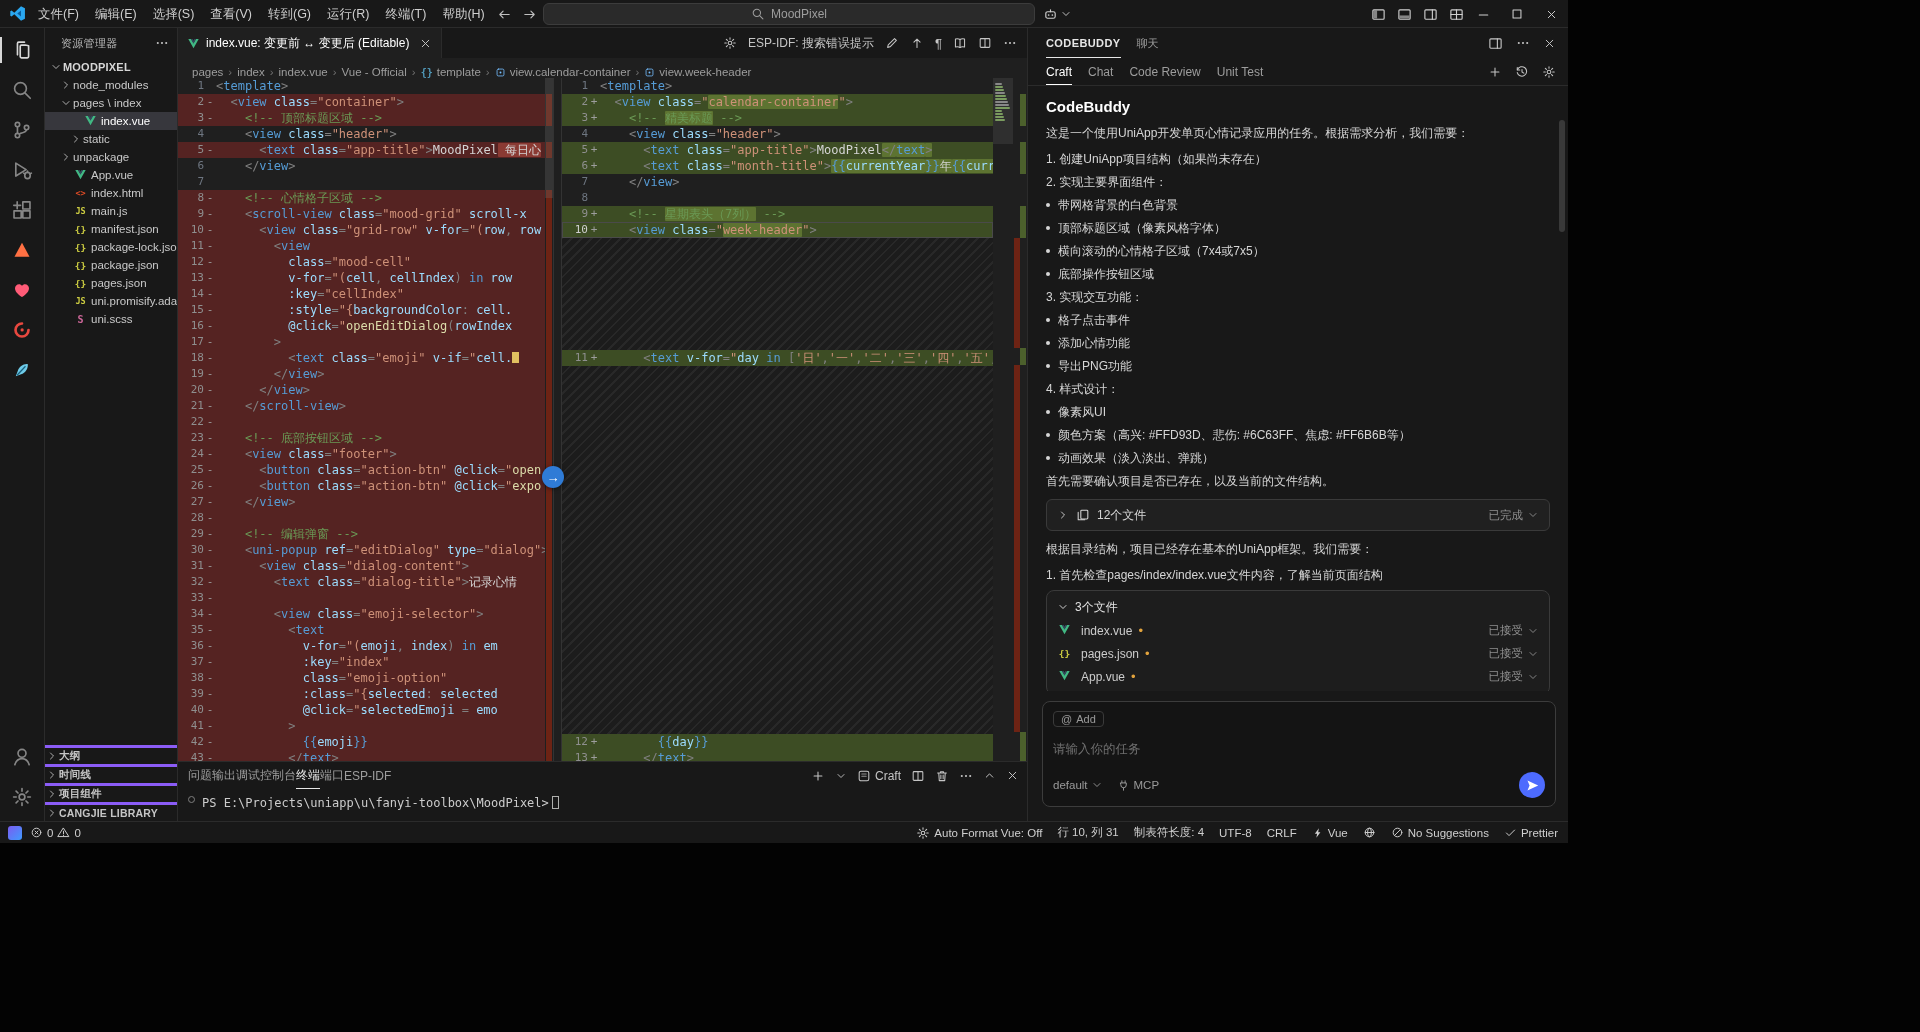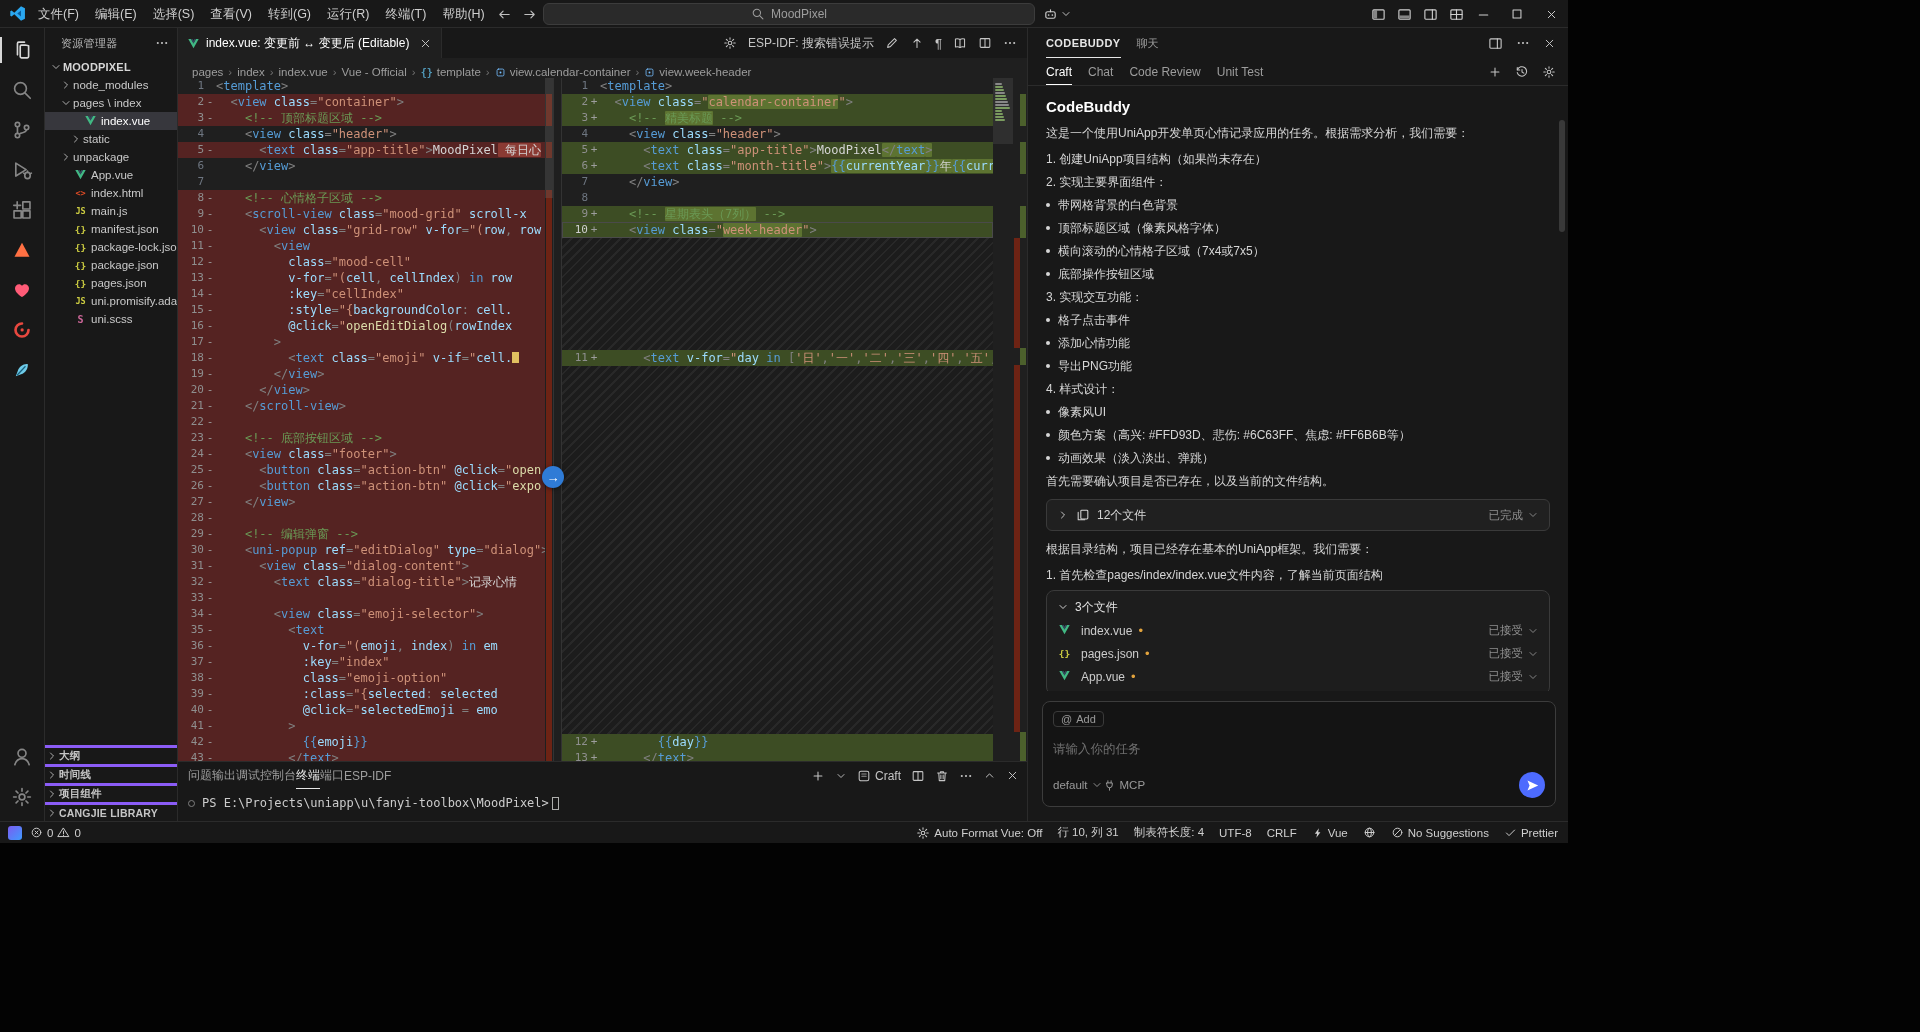--- a/index.html
+++ b/index.html
@@ -97,21 +97,21 @@
 .divider{width:9px;flex:none;background:#1f1f1f;border-left:1px solid #333;border-right:1px solid #333}
 .apply-btn{position:absolute;left:364px;top:388px;width:22px;height:22px;border-radius:50%;background:#2f7bd6;color:#fff;display:flex;align-items:center;justify-content:center;font-size:13px;z-index:10;box-shadow:0 1px 4px rgba(0,0,0,.5)}
 
 
 .terminal{height:60px;flex:none;background:#181818;border-top:1px solid #2b2b2b;padding:0 8px 0 10px;position:relative}
 .term-tabs{display:flex;align-items:center;height:27px;gap:16px;color:#9d9d9d;font-size:12px}
 .term-tab{height:100%;display:flex;align-items:center;white-space:nowrap}
 .term-tab.active{color:#e7e7e7;box-shadow:inset 0 -1px 0 #e7e7e7}
 .term-actions{margin-left:auto;display:flex;gap:10px;align-items:center;color:#c5c5c5}
 .craft-btn{display:flex;align-items:center;gap:4px;font-size:12px;color:#c5c5c5}
-.term-line{font-family:"DejaVu Sans Mono","Liberation Mono",monospace;font-size:12px;color:#cccccc;margin-top:7px;display:flex;align-items:center}
+.term-line{font-family:"DejaVu Sans Mono","Liberation Mono",monospace;font-size:12px;color:#cccccc;margin-top:7px;display:flex;}
 .term-circ{width:7px;height:7px;border:1px solid #7e7e7e;border-radius:50%;margin-right:7px;flex:none}
 .cursorblk{display:inline-block;width:7px;height:13px;border:1px solid #aeafad;margin-left:3px;vertical-align:-2px}
 
 
 .rightpanel{width:541px;flex:none;background:#181818;border-left:1px solid #2b2b2b;display:flex;flex-direction:column;min-height:0;position:relative}
 .rp-header{height:30px;flex:none;display:flex;align-items:center;padding:0 12px 0 18px;font-size:11px;color:#9d9d9d;gap:16px}
 .rp-title{color:#e7e7e7;font-weight:bold;letter-spacing:.4px;height:100%;display:flex;align-items:center;box-shadow:inset 0 -1px 0 #e7e7e7}
 .rp-header-icons{margin-left:auto;display:flex;gap:13px;color:#c5c5c5}
 .rp-tabs{height:28px;flex:none;display:flex;align-items:center;padding:0 12px 0 18px;gap:16px;font-size:12px;color:#9d9d9d;border-bottom:1px solid #2b2b2b}
 .rp-tab{height:100%;display:flex;align-items:center;white-space:nowrap}
@@ -126,21 +126,21 @@
 .toolbox{border:1px solid #3a3a3a;background:#202020;border-radius:6px;height:32px;display:flex;align-items:center;padding:0 10px;gap:7px;margin:3px 0 10px;color:#d6d6d6}
 .tb-status{margin-left:auto;color:#8f8f8f;display:flex;align-items:center;gap:4px;font-size:11.5px}
 .filespanel{border:1px solid #3a3a3a;background:#1d1d1d;border-radius:8px;margin-top:4px;padding:4px 10px 6px}
 .fp-header{display:flex;align-items:center;gap:6px;height:24px;color:#e0e0e0;font-size:12px}
 .fp-row{display:flex;align-items:center;gap:6px;height:23px;font-size:12px;color:#cccccc}
 .fp-status{margin-left:auto;color:#8f8f8f;display:flex;align-items:center;gap:4px;font-size:11.5px}
 .dot-mod{color:#e2a33d;font-size:13px;line-height:0}
 .inputbox{flex:none;margin:10px 12px 14px 14px;border:1px solid #3c3c3c;background:#141414;border-radius:8px;height:106px;padding:9px 10px 8px;display:flex;flex-direction:column}
 .add-chip{font-size:11px;color:#9a9a9a;border:1px solid #3a3a3a;border-radius:4px;padding:1px 7px;width:max-content;display:flex;gap:4px;align-items:center}
 .placeholder{color:#6f6f6f;font-size:12.5px;margin-top:14px}
-.input-bottom{margin-top:auto;display:flex;align-items:center;font-size:11.5px;color:#9a9a9a}
+.input-bottom{margin-top:auto;display:flex;align-items:center;gap:14px;font-size:11.5px;color:#9a9a9a}
 .model-sel{display:flex;align-items:center;gap:3px}
 .mcp{display:flex;align-items:center;gap:4px}
 .send{margin-left:auto;width:26px;height:26px;border-radius:50%;background:#4d6bfe;display:flex;align-items:center;justify-content:center}
 .rp-scrollbar{position:absolute;right:3px;top:92px;width:6px;height:112px;background:rgba(121,121,121,.35);border-radius:3px}
 
 
 .statusbar{height:22px;flex:none;background:#181818;border-top:1px solid #2b2b2b;display:flex;align-items:center;font-size:11.5px;color:#cfcfcf;padding:0 10px 0 8px}
 .sbL{display:flex;align-items:center;gap:8px}
 .sbR{margin-left:auto;display:flex;align-items:center;gap:15px}
 .sb-item{display:flex;align-items:center;gap:4px;white-space:nowrap}

